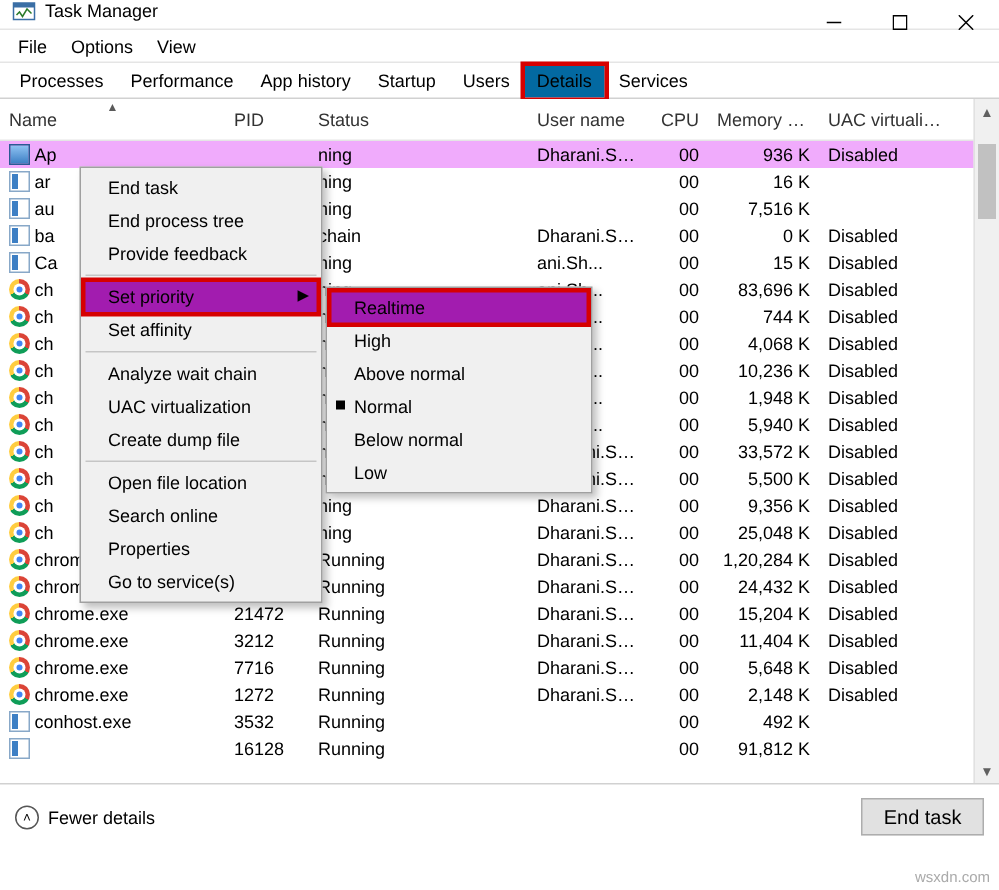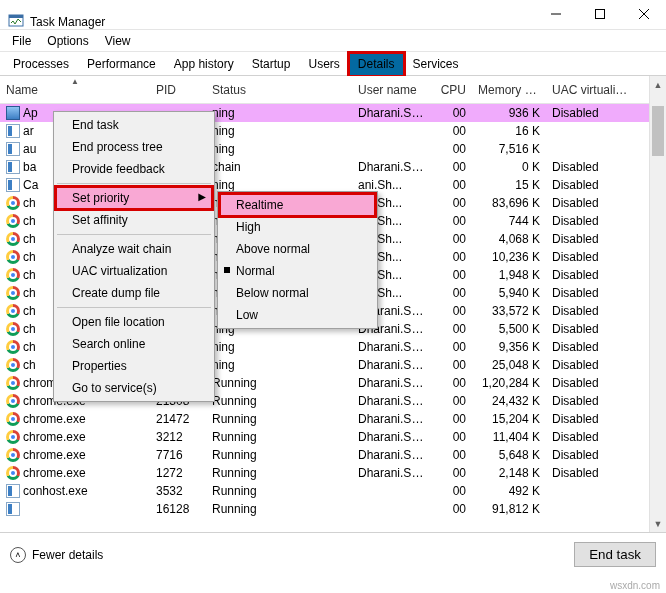--- a/index.html
+++ b/index.html
@@ -9,22 +9,22 @@
     font-size: 12px;
     background: #fff;
     color: #000;
     width: 666px;
     height: 593px;
     overflow: hidden;
     position: relative;
   }
   .titlebar {
     display: flex;
-    align-items: flex-end;
-    height: 30px;
+    align-items: flex-start;
+    height: 20px;
     padding: 0 0 0 8px;
     border-bottom: 1px solid #e5e5e5;
   }
   .titlebar .icon { width: 16px; height: 16px; margin-right: 6px; }
   .titlebar .title { flex: 1; font-size: 12px; }
   .winbtn { width: 44px; height: 30px; display: flex; align-items: center; justify-content: center; }
   .menubar {
     display: flex;
     height: 22px;
     align-items: center;
@@ -102,27 +102,27 @@
   .proc-icon.chrome::before{content:"";position:absolute;left:5px;top:5px;width:4px;height:4px;border-radius:50%;background:#4285f4;z-index:1;}
   .context-menu {
     position: absolute;
     background: #f0f0f0;
     border: 1px solid #a0a0a0;
     box-shadow: 3px 3px 5px rgba(0,0,0,.25);
     padding: 2px;
     z-index: 10;
   }
   .ctx-main { left: 53px; top: 111px; width: 162px; }
-  .ctx-sub  { left: 217px; top: 191px; width: 161px; }
+  .ctx-sub  { left: 217px; top: 191px; width: 178px; }
   .ctx-item {
     padding: 4px 22px 4px 16px;
     white-space: nowrap;
     position: relative;
   }
-  .ctx-item.hover { background: #f9a8d4; }
+  .ctx-item.hover { background: #a21caf; }
   .ctx-item.highlight { outline: 3px solid #d60000; outline-offset: -1px; }
   .ctx-sep { border-top: 1px solid #c5c5c5; margin: 3px 1px; }
   .ctx-arrow { position: absolute; right: 6px; top: 4px; font-size: 10px; }
   .ctx-dot { position: absolute; left: 4px; top: 7px; width: 6px; height: 6px; background: #000; }
   .footer {
     border-top: 1px solid #d1d1d1;
     height: 44px;
     display: flex;
     align-items: center;
     padding: 0 10px;

